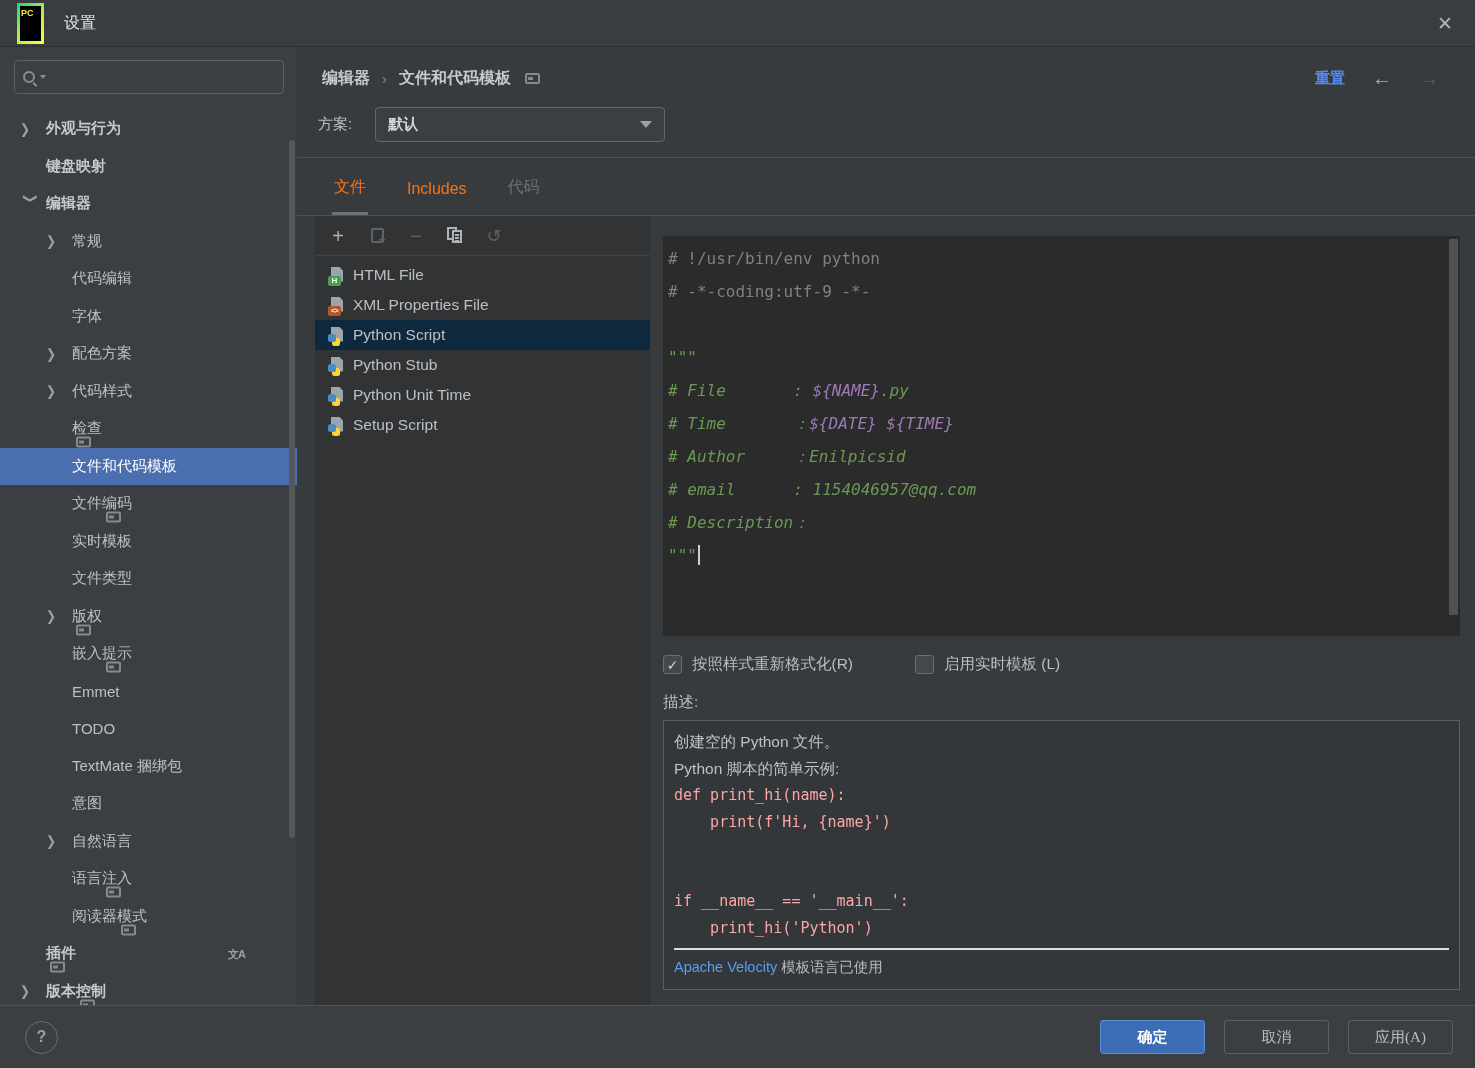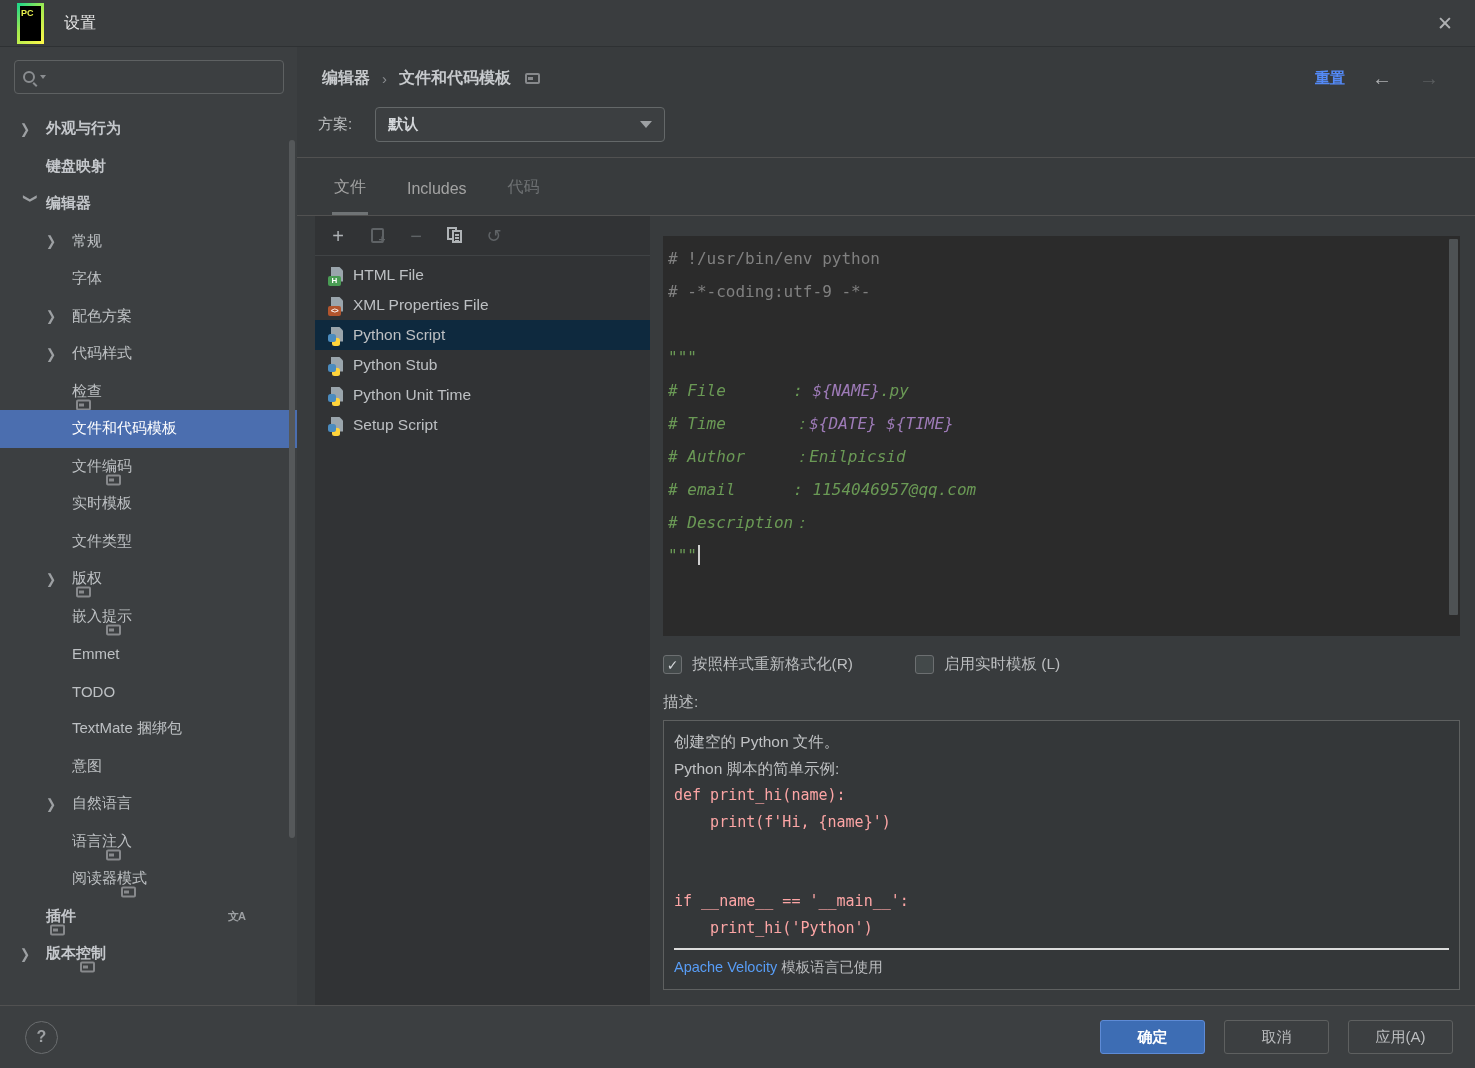--- a/index.html
+++ b/index.html
@@ -62,21 +62,21 @@
   .scheme-row{display:flex;align-items:center;padding:17px 0 0 21px;}
   .scheme-label{font-size:15px;color:#BBBDBF;}
   .scheme-select{margin-left:23px;width:290px;height:35px;background:#3C3F41;border:1px solid #646869;
     border-radius:4px;display:flex;align-items:center;padding:0 12px;}
   .scheme-value{font-size:15px;font-weight:bold;color:#D3D6D9;}
   .dd-arrow{margin-left:auto;width:0;height:0;border-left:6px solid transparent;border-right:6px solid transparent;
     border-top:7px solid #9DA0A3;}
   .hdr-divider{height:1px;background:#515151;margin-top:15px;}
 
   .tabs{display:flex;align-items:flex-end;height:58px;padding-left:35px;border-bottom:1px solid #515151;}
-  .tab{font-size:16px;color:#a3a3a3;padding:0 2px 17px 2px;margin-right:37px;position:relative;}
+  .tab{font-size:16px;color:#f97316;padding:0 2px 17px 2px;margin-right:37px;position:relative;}
   .tab.active::after{content:"";position:absolute;left:0;right:0;bottom:0;height:3px;background:#6F7375;}
   .tab.dim{color:#6E7173;}
 
   .main-row{display:flex;height:793px;}
   
   .list-panel{margin-left:18px;width:335px;background:#313335;flex:none;display:flex;flex-direction:column;}
   .list-toolbar{height:40px;display:flex;align-items:center;padding-left:12px;gap:17px;border-bottom:1px solid #404345;}
   .tool-btn{width:22px;height:22px;display:flex;align-items:center;justify-content:center;flex:none;}
   .glyph-plus{font-size:20px;color:#AFB3B6;line-height:20px;}
   .addchild-ico{width:13px;height:15px;border:2px solid #5F6366;border-radius:2px;position:relative;}
@@ -129,21 +129,21 @@
   .footnote .link{color:#589DF6;}
 
   
   .footer{position:absolute;left:0;top:1005px;width:1475px;height:63px;background:#3C3F41;
     border-top:1px solid #515151;display:flex;align-items:center;}
   .help-btn{width:33px;height:33px;margin-left:25px;border:1.5px solid #6A6D6F;border-radius:50%;
     display:flex;align-items:center;justify-content:center;font-size:16px;font-weight:bold;color:#9DA0A3;}
   .footer-btns{margin-left:auto;margin-right:22px;display:flex;gap:19px;}
   .btn{min-width:105px;height:34px;border:1px solid #5E6060;border-radius:3px;background:transparent;
     color:#BBBDBF;font-size:15px;display:flex;align-items:center;justify-content:center;
-    font-family:Liberation Sans, sans-serif;padding:0 18px;}
+    font-family:Liberation Serif, serif;padding:0 18px;}
   .btn.primary{background:#3D6DB4;border-color:#5E8BD6;color:#FFFFFF;font-weight:bold;}
 </style>
 </head>
 <body>
 
 <div class="titlebar">
   <div class="logo">
       <span>PC</span>
     </div>
   <div class="win-title">设置</div>
@@ -165,20 +165,24 @@
       <span class="spacer"></span>
       <span class="lbl">键盘映射</span>
     </div>
     <div class="tree-item lvl0 bold">
       <span class="chev expanded">❯</span>
       <span class="lbl">编辑器</span>
     </div>
     <div class="tree-item lvl1">
       <span class="chev">❯</span>
       <span class="lbl">常规</span>
+    </div>
+    <div class="tree-item lvl1">
+      <span class="spacer"></span>
+      <span class="lbl">代码编辑</span>
     </div>
     <div class="tree-item lvl1">
       <span class="spacer"></span>
       <span class="lbl">字体</span>
     </div>
     <div class="tree-item lvl1">
       <span class="chev">❯</span>
       <span class="lbl">配色方案</span>
     </div>
     <div class="tree-item lvl1">

